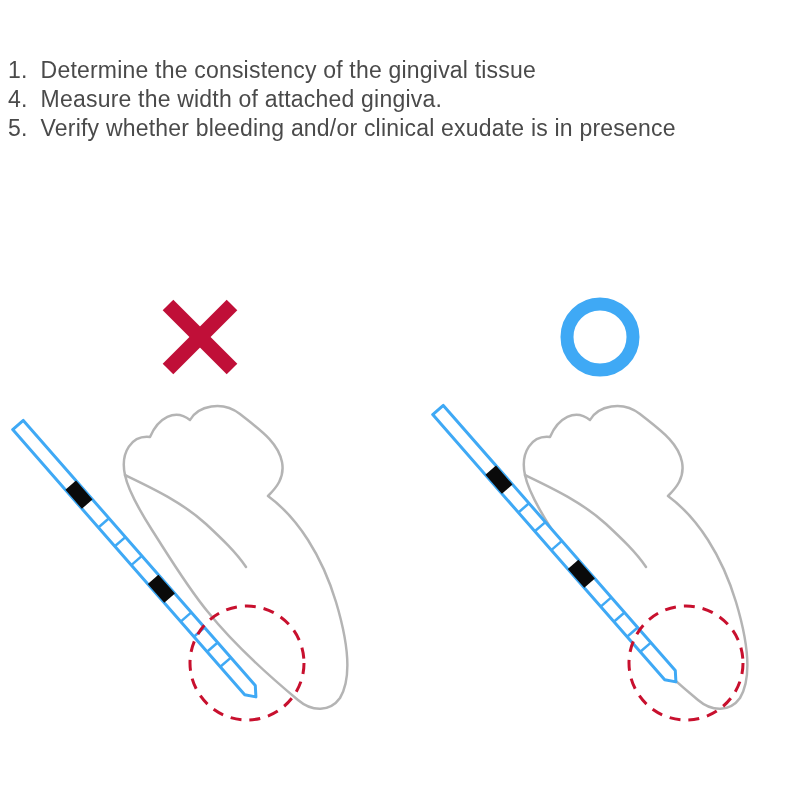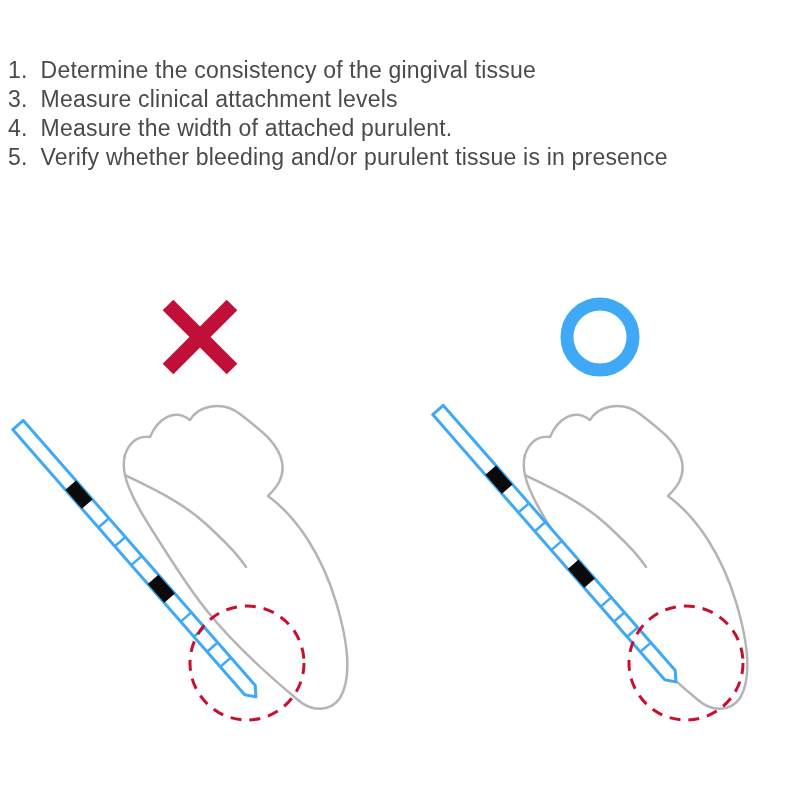--- a/index.html
+++ b/index.html
@@ -40,30 +40,26 @@
 <body>
 
 <div class="page">
 
   <ol class="instructions">
     <li>
       <span class="num">1.</span>
       <span>Determine the consistency of the gingival tissue</span>
     </li>
     <li>
-      <span class="num">3.</span>
-      <span>Measure clinical attachment levels</span>
-    </li>
-    <li>
       <span class="num">4.</span>
-      <span>Measure the width of attached purulent.</span>
+      <span>Measure the width of attached gingiva.</span>
     </li>
     <li>
       <span class="num">5.</span>
-      <span>Verify whether bleeding and/or purulent tissue is in presence</span>
+      <span>Verify whether bleeding and/or clinical exudate is in presence</span>
     </li>
   </ol>
 
   <div class="panels">
 
     <div class="panel">
       <svg class="mark" width="90" height="90" viewBox="0 0 90 90" aria-hidden="true">
         <line class="x-stroke" x1="13" y1="13" x2="77" y2="77"></line>
         <line class="x-stroke" x1="77" y1="13" x2="13" y2="77"></line>
       </svg>

